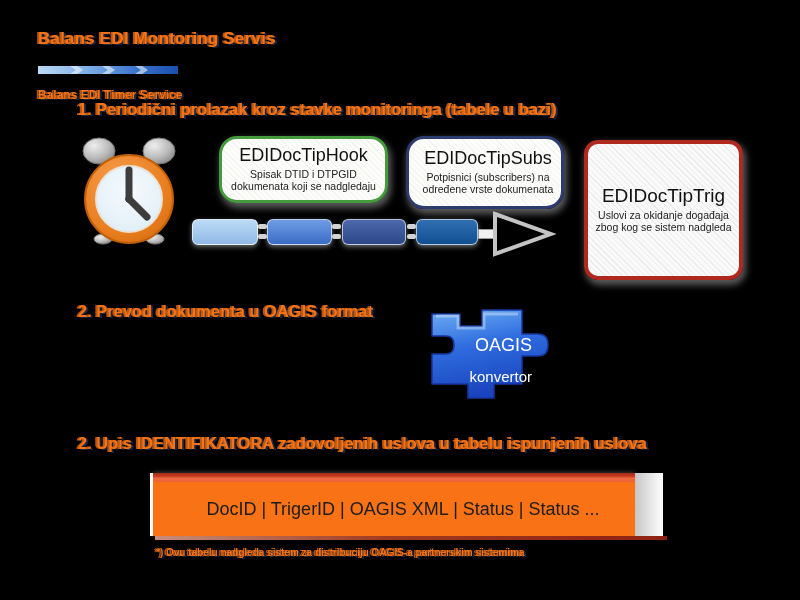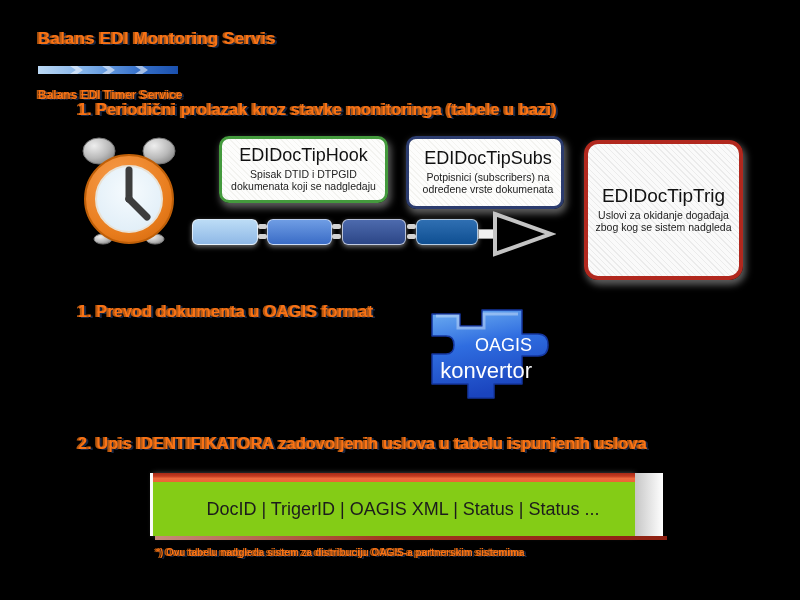--- a/index.html
+++ b/index.html
@@ -25,21 +25,21 @@
     background:rgba(255,255,255,0.55);
     clip-path:polygon(0 0,55% 0,100% 50%,55% 100%,0 100%,45% 50%);
   }
   .h-step{font-size:16.5px;}
   #h1{left:78px;top:100px;}
   #h2{left:78px;top:302px;}
   #h3{left:78px;top:434px;}
 
   
   .ebox{
-    box-sizing:border-box;border-radius:10px;
+    box-sizing:border-box;border-radius:18px;
     background:repeating-linear-gradient(45deg,#f3f3f0 0px,#f3f3f0 1px,#fdfdfc 1px,#fdfdfc 4px);
     box-shadow:2px 4px 7px 1px rgba(205,205,205,0.45);
     display:flex;flex-direction:column;align-items:center;justify-content:center;
     text-align:center;padding:4px 6px;
   }
   .ebox .btitle{font-size:18px;color:#111;line-height:1.1;}
   .ebox .bdesc{font-size:10.5px;color:#222;line-height:1.18;margin-top:2px;}
   #box-hook{left:219px;top:136px;width:169px;height:67px;border:3px solid #449a3d;}
   #box-subs{left:406px;top:136px;width:158px;height:73px;border:3px solid #2c3c6e;padding-left:12px;}
   #box-trig{
@@ -53,34 +53,34 @@
        box-shadow:0 2px 5px rgba(215,215,215,0.5);box-sizing:border-box;}
   #seg1{left:192px;top:219px;width:66px;background:linear-gradient(180deg,#bcdcf6,#8fb8e6);}
   #seg2{left:267px;top:219px;width:65px;background:linear-gradient(180deg,#6f9de4,#3a6cc6);}
   #seg3{left:342px;top:219px;width:64px;background:linear-gradient(180deg,#4d6aad,#2c4687);}
   #seg4{left:416px;top:219px;width:62px;background:linear-gradient(180deg,#2f6fb2,#0f4f92);}
   .link{width:9px;height:5px;background:#d2d2d2;border-radius:2px;}
   .abar{left:478px;top:229px;width:16px;height:8px;background:#f0f0f0;border:1px solid #9a9a9a;}
 
   
   .tbl-left-edge{left:150px;top:473px;width:3px;height:63px;background:#fdfdfd;}
-  .tbl-main{left:153px;top:473px;width:482px;height:63px;background:#84cc16;
+  .tbl-main{left:153px;top:473px;width:482px;height:63px;background:#f97316;
             box-shadow:0 0 5px rgba(230,230,230,0.35);}
   .tbl-accent{height:9px;background:linear-gradient(180deg,#a62b18 0%,#c43a20 35%,#ee6a3f 60%,#ec6336 100%);}
   .tbl-body{height:54px;display:flex;align-items:center;justify-content:center;}
   .tbl-text{font-size:18px;color:#1c1c1c;padding-left:18px;white-space:nowrap;}
   .tbl-fade{left:635px;top:473px;width:28px;height:63px;background:linear-gradient(90deg,#c6c6c6,#ffffff);}
   .tbl-shadow{left:155px;top:536px;width:512px;height:4px;
               background:linear-gradient(90deg,#c78d79,#a23a20 45%,#8e2012);}
   .footnote{left:156px;top:547px;font-size:10px;}
 
   
   .conv-label{left:428px;top:334px;width:104px;text-align:right;color:#fff;line-height:1.3;}
   .conv-l1{font-size:18px;}
-  .conv-l2{font-size:22px;}
+  .conv-l2{font-size:15px;margin-top:10px;}
 </style>
 </head>
 <body>
 
 <div id="stage">
 
   <div class="abs chroma title">Balans EDI Montoring Servis</div>
   <div class="abs chroma subtitle">Balans EDI Timer Service</div>
   <div class="abs hbar">
     <span class="chev" style="left:32px"></span>
@@ -142,21 +142,21 @@
   <div class="abs link" style="left:258px;top:234px"></div>
   <div class="abs link" style="left:332px;top:224px"></div>
   <div class="abs link" style="left:332px;top:234px"></div>
   <div class="abs link" style="left:407px;top:224px"></div>
   <div class="abs link" style="left:407px;top:234px"></div>
   <div class="abs abar"></div>
   <svg class="abs" style="left:492px;top:211px" width="64" height="46" viewBox="0 0 64 46">
     <polygon points="3,3 59,23 3,43" fill="none" stroke="#c4c4c4" stroke-width="4" stroke-linejoin="miter"></polygon>
   </svg>
 
-  <div id="h2" class="abs chroma h-step">1. Prevod dokumenta u OAGIS format</div>
+  <div id="h2" class="abs chroma h-step">2. Prevod dokumenta u OAGIS format</div>
 
   <svg class="abs" style="left:424px;top:306px" width="132" height="100" viewBox="0 0 132 100">
     <defs>
       <linearGradient id="pz" x1="0" y1="0" x2="0.25" y2="1">
         <stop offset="0%" stop-color="#6fb0f2"></stop>
         <stop offset="45%" stop-color="#2f6de0"></stop>
         <stop offset="100%" stop-color="#1a44be"></stop>
       </linearGradient>
     </defs>
     <path d="M 8 8 H 36 V 20 H 58 V 4 H 98 V 28 H 114 Q 124 28 124 39 Q 124 50 114 50 H 98 V 78 H 70 V 92 H 44 V 78 H 8 V 48 H 22 Q 30 48 30 39 Q 30 30 22 30 H 8 Z" fill="url(#pz)" stroke="#14369e" stroke-width="1.5" stroke-linejoin="round"></path>

